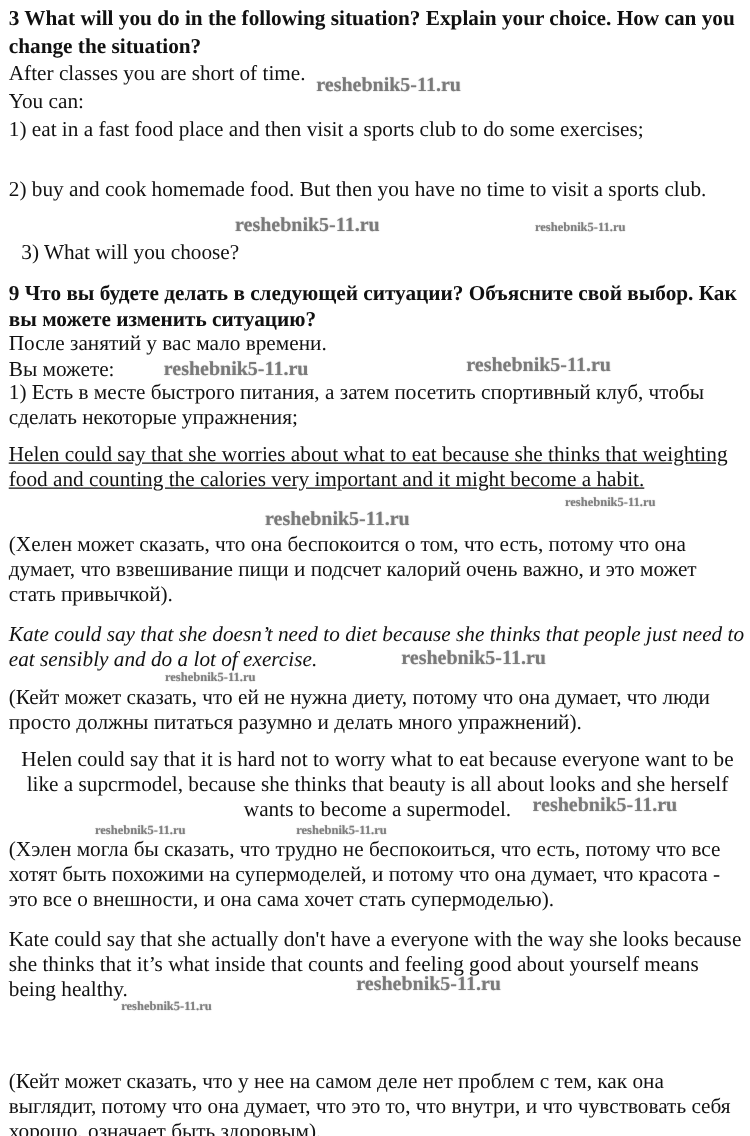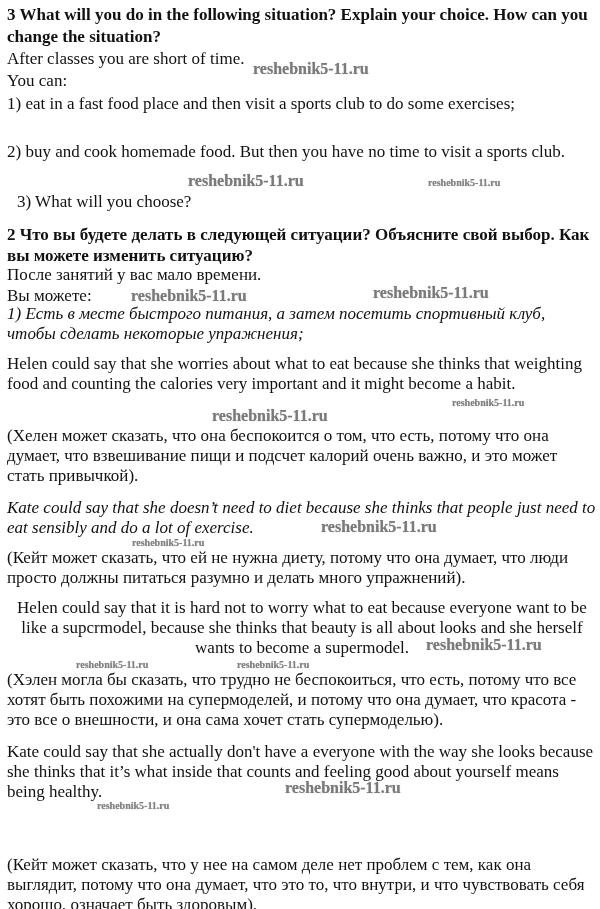--- a/index.html
+++ b/index.html
@@ -15,26 +15,26 @@
 </head>
 <body>
 
 <p class="abs bold" style="top:4px; line-height:22px;">3 What will you do in the following situation? Explain your choice. How can you change the situation?</p>
 <p class="abs" style="top:49px;">After classes you are short of time.</p>
 <p class="abs" style="top:71px;">You can:</p>
 <p class="abs" style="top:94px;">1) eat in a fast food place and then visit a sports club to do some exercises;</p>
 <p class="abs" style="top:142px;">2) buy and cook homemade food. But then you have no time to visit a sports club.</p>
 <p class="abs" style="top:192px;margin-left:10px;">3) What will you choose?</p>
 
-<p class="abs bold" style="top:224px; line-height:21px;">2 Что вы будете делать в следующей ситуации? Объясните свой выбор. Как вы можете изменить ситуацию?</p>
+<p class="abs bold" style="top:224px; line-height:21px;">9 Что вы будете делать в следующей ситуации? Объясните свой выбор. Как вы можете изменить ситуацию?</p>
 <p class="abs" style="top:265px;">После занятий у вас мало времени.</p>
 <p class="abs" style="top:286px;">Вы можете:</p>
-<p class="abs" style="top:304px; line-height:20px;font-style:italic;">1) Есть в месте быстрого питания, а затем посетить спортивный клуб, чтобы сделать некоторые упражнения;</p>
+<p class="abs" style="top:304px; line-height:20px;">1) Есть в месте быстрого питания, а затем посетить спортивный клуб, чтобы сделать некоторые упражнения;</p>
 
-<p class="abs" style="top:354px;">Helen could say that she worries about what to eat because she thinks that weighting food and counting the calories very important and it might become a habit.</p>
+<p class="abs" style="top:354px;text-decoration:underline;">Helen could say that she worries about what to eat because she thinks that weighting food and counting the calories very important and it might become a habit.</p>
 <p class="abs" style="top:426px;">(Хелен может сказать, что она беспокоится о том, что есть, потому что она думает, что взвешивание пищи и подсчет калорий очень важно, и это может стать привычкой).</p>
 
 <p class="abs" style="top:498px;font-style:italic;">Kate could say that she doesn’t need to diet because she thinks that people just need to eat sensibly and do a lot of exercise.</p>
 <p class="abs" style="top:548px;">(Кейт может сказать, что ей не нужна диету, потому что она думает, что люди просто должны питаться разумно и делать много упражнений).</p>
 
 <p class="abs" style="top:598px;text-align:center;">Helen could say that it is hard not to worry what to eat because everyone want to be like a supcrmodel, because she thinks that beauty is all about looks and she herself wants to become a supermodel.</p>
 <p class="abs" style="top:670px;">(Хэлен могла бы сказать, что трудно не беспокоиться, что есть, потому что все хотят быть похожими на супермоделей, и потому что она думает, что красота - это все о внешности, и она сама хочет стать супермоделью).</p>
 
 <p class="abs" style="top:742px;">Kate could say that she actually don't have a everyone with the way she looks because she thinks that it’s what inside that counts and feeling good about yourself means being healthy.</p>
 <p class="abs" style="top:855px;">(Кейт может сказать, что у нее на самом деле нет проблем с тем, как она выглядит, потому что она думает, что это то, что внутри, и что чувствовать себя хорошо, означает быть здоровым).</p>

